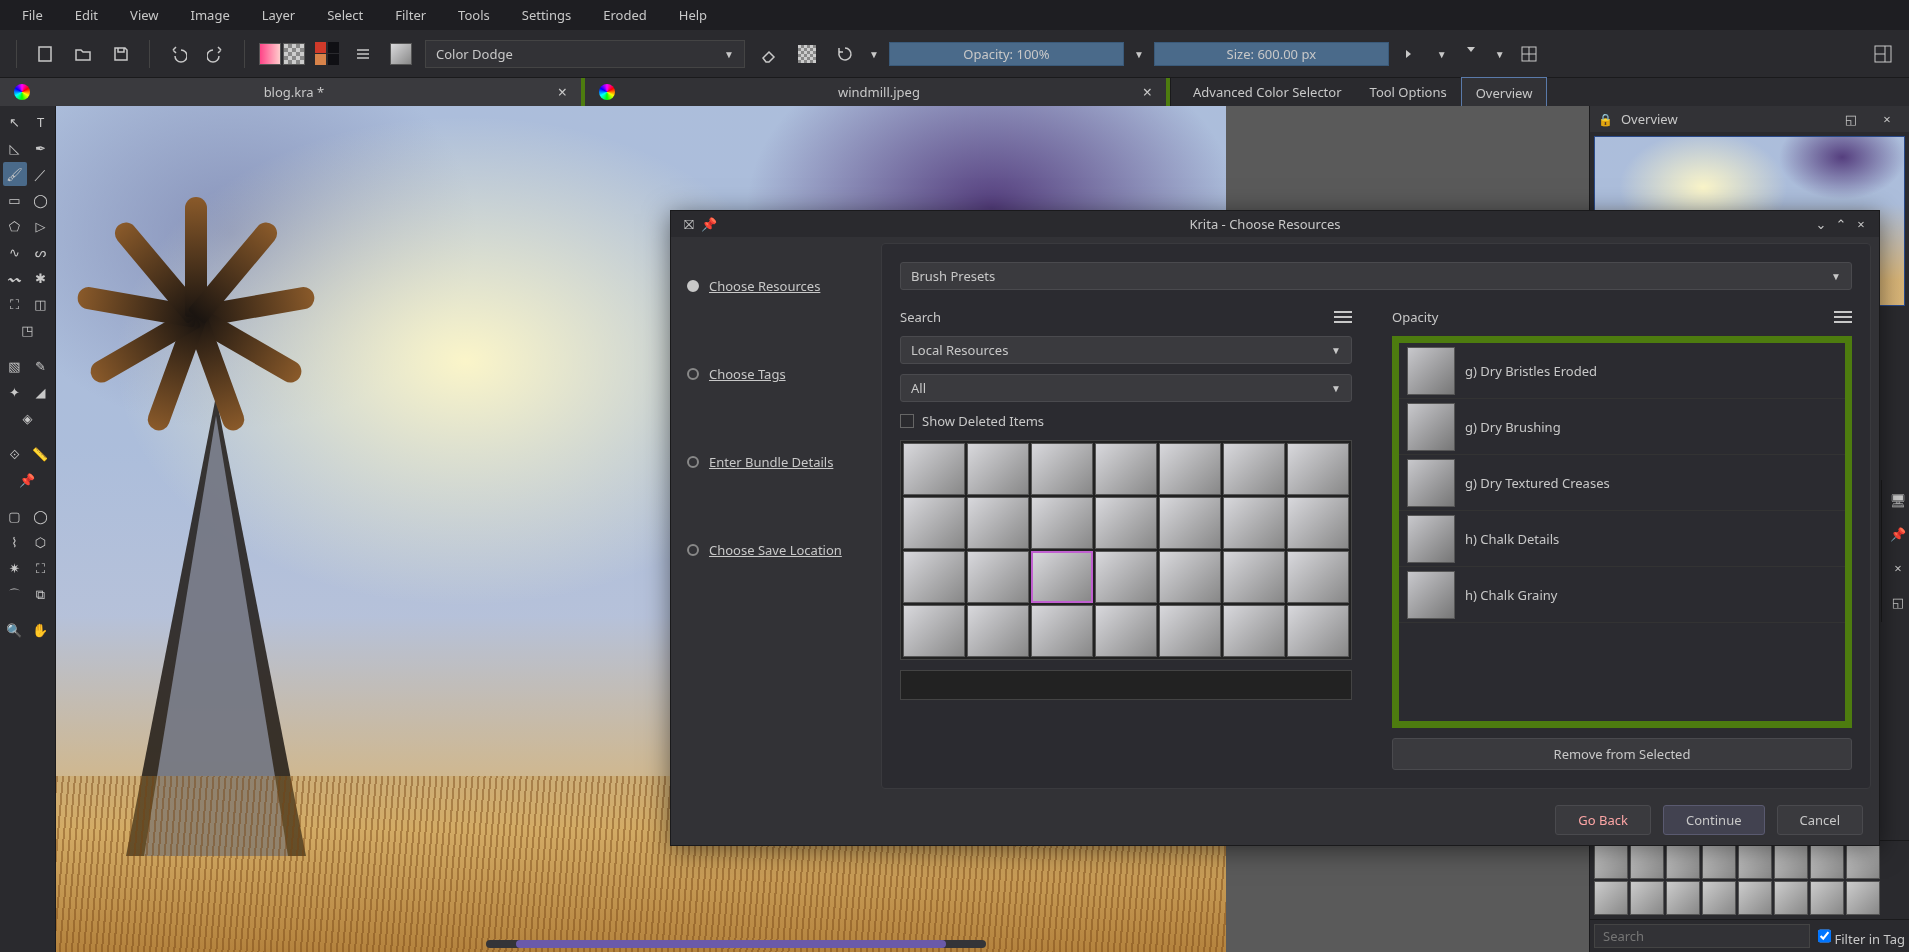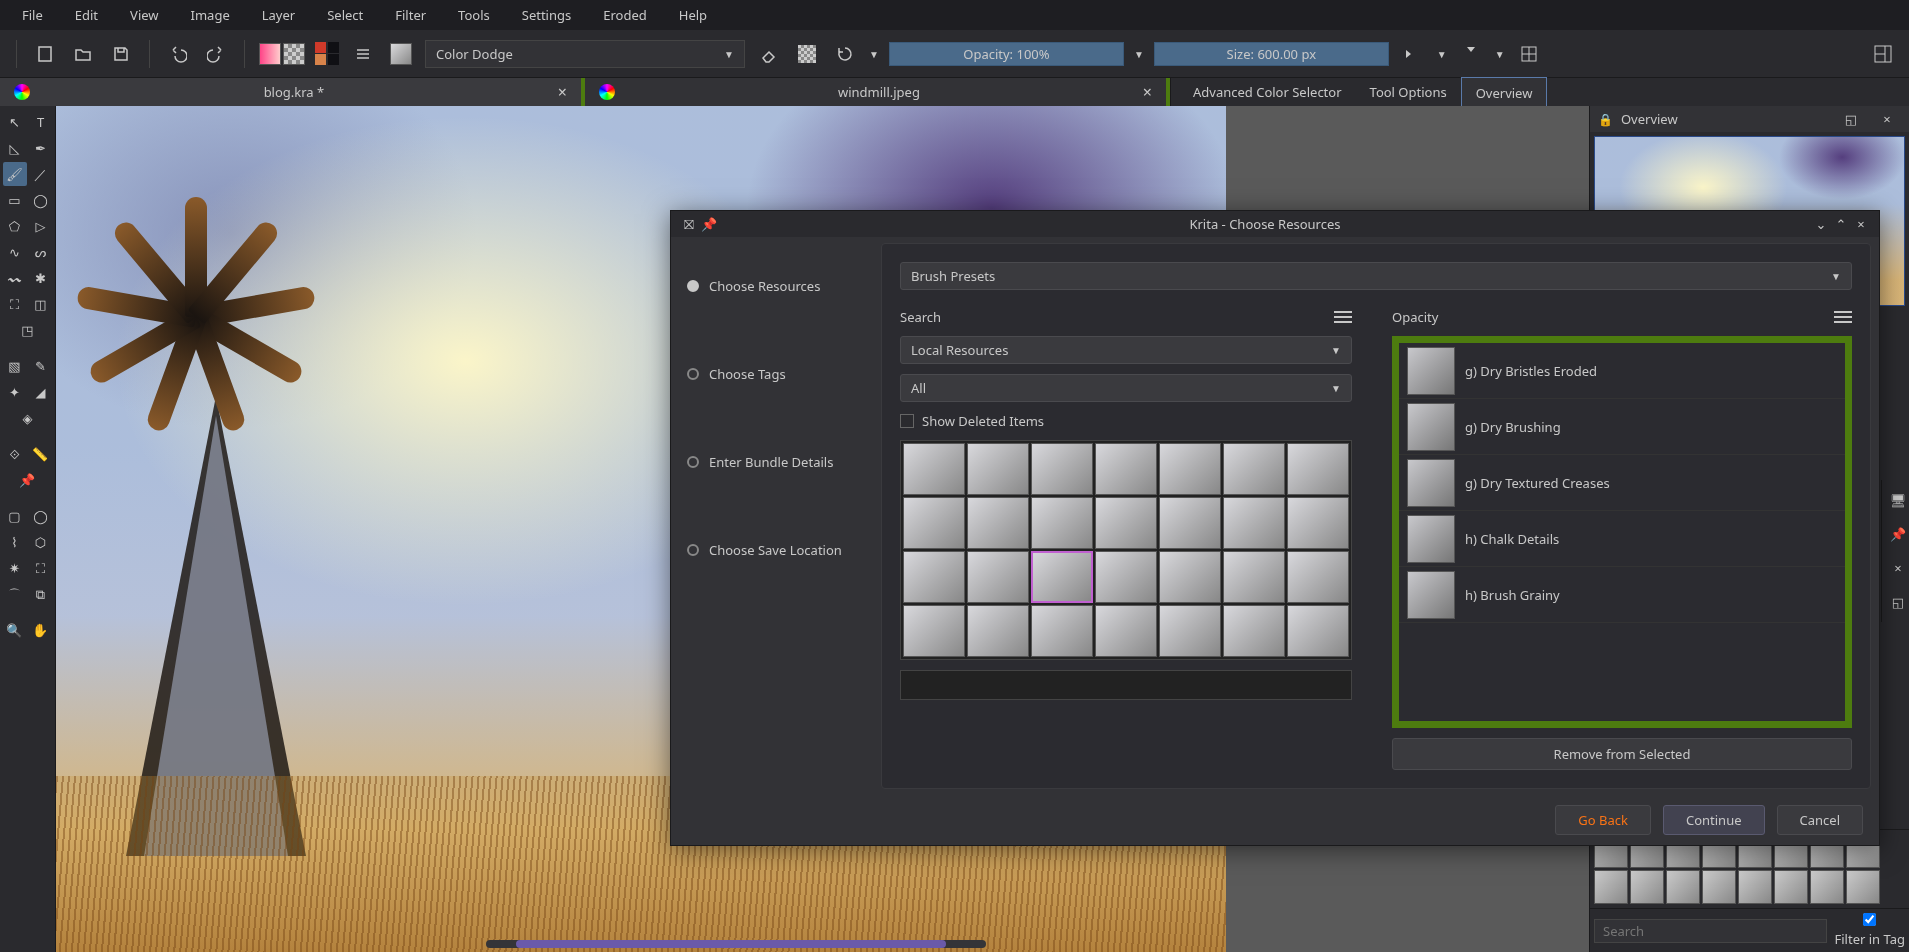--- a/index.html
+++ b/index.html
@@ -54,31 +54,31 @@
     radial-gradient(ellipse 120px 80px at 35% 30%, rgba(255,248,200,0.95), rgba(255,248,200,0) 70%),
     radial-gradient(ellipse 90px 60px at 80% 12%, rgba(70,40,110,0.85), rgba(70,40,110,0) 70%),
     linear-gradient(180deg, rgba(170,195,230,0.5) 40%, rgba(220,180,110,0.9) 85%),
     #aeb8d0;
 }
 .brush-strip { background:#2a2a2e; padding:4px; border-top:1px solid #1a1a1c; }
 .brush-strip-grid { display:grid; grid-template-columns:repeat(8,34px); gap:2px; }
 .brush-strip-grid .cell { width:34px; height:34px; background:linear-gradient(135deg,#ccc,#888); border:1px solid #555; }
 .search-row { display:flex; align-items:center; gap:8px; padding:4px; border-top:1px solid #1a1a1c; }
 .search-row input { flex:1; height:24px; background:#323236; border:1px solid #444; padding:0 8px; color:#c8c8c8; }
-.search-row label { display:flex; align-items:center; gap:4px; font-size:12px;flex-direction:column; }
+.search-row label { display:flex; align-items:flex-end; gap:4px; font-size:12px; }
 .sidebar-icons { position:absolute; right:0; top:480px; width:28px; display:flex; flex-direction:column; gap:6px; background:#2a2a2e; padding:6px 2px; border-left:1px solid #1a1a1c; }
 
 
 .dialog { position: absolute; left: 670px; top: 210px; width: 1210px; height: 636px; background: #323236; border: 1px solid #1a1a1c; box-shadow: 0 4px 24px rgba(0,0,0,0.5); display:flex; flex-direction:column; }
 .dialog-titlebar { height: 26px; display:flex; align-items:center; padding:0 8px; background:#2a2a2e; }
 .dialog-titlebar .title { flex:1; text-align:center; }
 .dialog-titlebar .win-btn { width:20px; text-align:center; cursor:pointer; }
 .dialog-body { flex:1; display:flex; }
 .wizard-steps { width: 210px; padding: 40px 16px; display:flex; flex-direction:column; gap: 70px; justify-content:flex-start; }
-.wizard-step { display:flex; align-items:center; gap:10px; cursor:pointer; }
+.wizard-step { display:flex; align-items:center; gap:10px; cursor:pointer;text-decoration:underline; }
 .wizard-step .radio { width:12px; height:12px; border-radius:50%; border:2px solid #888; }
 .wizard-step.active .radio { background:#c8c8c8; border-color:#c8c8c8; }
 .dialog-content { flex:1; background:#2b2b30; border:1px solid #3a3a3e; margin: 6px 8px 6px 0; padding: 18px; border-radius:4px; display:flex; flex-direction:column; }
 .combo { height:28px; background:#3a3a3e; border:1px solid #4a4a4e; display:flex; align-items:center; justify-content:space-between; padding:0 10px; cursor:pointer; border-radius:3px; }
 .two-col { display:flex; gap:40px; margin-top:18px; flex:1; }
 .col { flex:1; display:flex; flex-direction:column; gap:10px; }
 .col-header { display:flex; align-items:center; justify-content:space-between; }
 .hamburger { width:18px; display:flex; flex-direction:column; gap:3px; cursor:pointer; }
 .hamburger span { height:2px; background:#c8c8c8; }
 .checkbox-row { display:flex; align-items:center; gap:8px; }
@@ -86,21 +86,21 @@
 .preset-grid { display:grid; grid-template-columns:repeat(7, 62px); gap:2px; background:#222; padding:2px; border:1px solid #444; }
 .preset-cell { width:62px; height:52px; background:linear-gradient(135deg,#d8d8dc 0%,#888 100%); border:1px solid #555; cursor:pointer; }
 .preset-cell.selected { border:2px solid #c060d0; }
 .dark-slot { height:30px; background:#222; border:1px solid #444; }
 .selected-list { flex:1; border:7px solid #4d7c0f; background:#2b2b30; overflow:auto; }
 .sel-item { display:flex; align-items:center; gap:10px; height:56px; padding:0 8px; border-bottom:1px solid #333; cursor:pointer; }
 .sel-item .thumb { width:48px; height:48px; background:linear-gradient(135deg,#c8c8cc,#777); border:1px solid #555; }
 .btn-row { display:flex; justify-content:flex-end; gap:12px; padding:10px 16px; }
 .btn { height:30px; padding:0 22px; background:#3a3a3e; border:1px solid #4a4a4e; border-radius:3px; display:flex; align-items:center; cursor:pointer; }
 .btn.primary { background:#424250; border-color:#5a5a70; }
-.btn.disabled { color:#f97316; cursor:default; }
+.btn.disabled { color:#fca5a5; cursor:default; }
 .full-btn { height:32px; background:#3a3a3e; border:1px solid #4a4a4e; display:flex; align-items:center; justify-content:center; cursor:pointer; border-radius:3px; }
 .chev { font-size:10px; }
 svg { display:block; }
 </style>
 </head>
 <body>
 
 <div class="menubar">
   <div class="menu-item">File</div>
   <div class="menu-item">Edit</div>
@@ -493,21 +493,21 @@
             <div class="sel-item">
                 <div class="thumb"></div>
                 <span>g) Dry Textured Creases</span>
               </div>
             <div class="sel-item">
                 <div class="thumb"></div>
                 <span>h) Chalk Details</span>
               </div>
             <div class="sel-item">
                 <div class="thumb"></div>
-                <span>h) Brush Grainy</span>
+                <span>h) Chalk Grainy</span>
               </div>
           </div>
           <div class="full-btn">Remove from Selected</div>
         </div>
       </div>
     </div>
   </div>
   <div class="btn-row">
     <div class="btn disabled">Go Back</div>
     <div class="btn primary">Continue</div>

